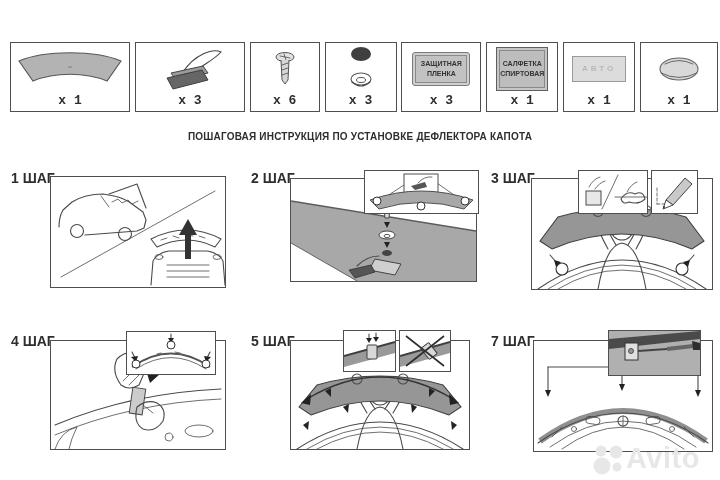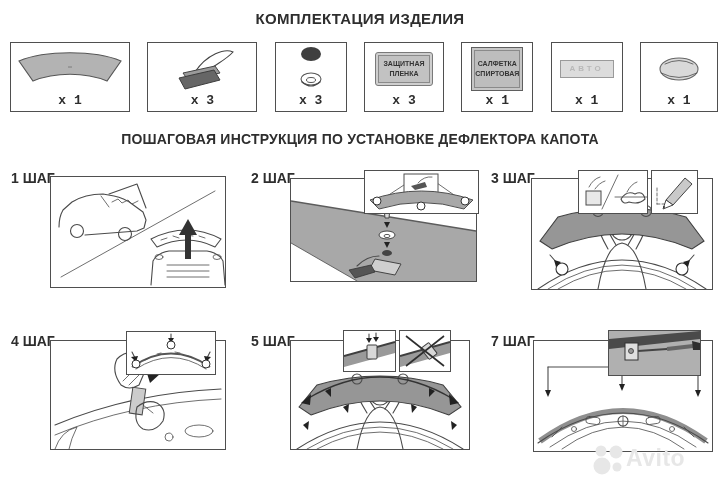--- a/index.html
+++ b/index.html
@@ -1,58 +1,57 @@
 <!DOCTYPE html>
 <html><head>
 <meta charset="utf-8">
 <style>
   html,body{margin:0;padding:0;background:#fff;}
   #page{position:relative;width:720px;height:480px;background:#ffffff;overflow:hidden;
         font-family:"Liberation Sans",sans-serif;color:#2e2e2e;}
   .title{position:absolute;left:0;top:10px;width:720px;text-align:center;
          font-size:15px;font-weight:bold;letter-spacing:.3px;}
   .subtitle{position:absolute;left:0;top:131px;width:720px;text-align:center;
-         font-size:14px;font-weight:bold;letter-spacing:.2px;}
+         font-size:10px;font-weight:bold;letter-spacing:.2px;}
   
   .kit{position:absolute;left:10px;top:42px;width:708px;height:70px;
        display:flex;justify-content:space-between;}
   .kit-box{border:1px solid #4f4f4f;background:#fff;display:flex;flex-direction:column;
            align-items:center;justify-content:flex-end;box-sizing:border-box;}
   .kit-icon{flex:1;display:flex;align-items:center;justify-content:center;width:100%;}
   .qty{font-size:13px;font-weight:bold;line-height:1;padding-bottom:4px;font-family:Liberation Mono, monospace;}
   .w120{width:120px}.w110{width:110px}.w70{width:70px}.w72{width:72px}.w80{width:80px}.w78{width:78px}
   .film-outer{width:58px;height:34px;border:1px solid #7a7a7a;border-radius:3px;background:#cfcfcf;
               display:flex;align-items:center;justify-content:center;box-sizing:border-box;}
   .film-inner{width:50px;height:26px;background:#c2c2c2;border:1px solid #8a8a8a;
               display:flex;flex-direction:column;align-items:center;justify-content:center;}
   .tiny-label{font-size:7px;font-weight:bold;line-height:1.3;color:#333;white-space:nowrap;}
   .wipe-outer{width:52px;height:44px;border:1px solid #5f5f5f;background:#c6c6c6;
               display:flex;align-items:center;justify-content:center;box-sizing:border-box;}
   .wipe-inner{width:44px;height:36px;background:#bdbdbd;border:1px solid #8a8a8a;
               display:flex;flex-direction:column;align-items:center;justify-content:center;}
-  .emblem-strip{width:54px;height:18px;background:#dcdcdc;border:1px solid #9a9a9a;
+  .emblem-strip{width:54px;height:26px;background:#dcdcdc;border:1px solid #9a9a9a;
               display:flex;align-items:center;justify-content:center;box-sizing:border-box;}
   .emblem-text{font-size:8px;font-weight:bold;letter-spacing:3px;color:#b8b8b8;line-height:1;}
   
   .step-label{position:absolute;font-size:14px;font-weight:bold;white-space:nowrap;}
   .step-box{position:absolute;border:1px solid #4f4f4f;background:#fff;box-sizing:border-box;z-index:1;}
   .inset{position:absolute;border:1px solid #4f4f4f;background:#fff;box-sizing:border-box;z-index:2;}
   svg{display:block;}
   .ln{stroke:#4a4a4a;fill:none;stroke-width:1.1;stroke-linecap:round;stroke-linejoin:round;}
   .thin{stroke-width:.8;}
   
   .watermark{position:absolute;left:592px;top:441px;display:flex;align-items:center;z-index:6;}
-  .wm-text{font-size:23px;font-weight:bold;color:#e7e7e7;letter-spacing:.5px;line-height:34px;}
+  .wm-text{font-size:29px;font-weight:bold;color:#e7e7e7;letter-spacing:.5px;line-height:34px;}
 </style>
 </head>
 <body>
 
 <div id="page">
 
-  <div class="title">КОМПЛЕКТАЦИЯ ИЗДЕЛИЯ</div>
 
   <div class="kit">
 
     <div class="kit-box w120">
       <div class="kit-icon">
         <svg width="110" height="44" viewBox="0 0 110 44">
           <path d="M4,14 C30,3 80,3 106,14 L92,34 C70,25 40,25 18,34 Z" fill="#b3b3b3" stroke="#555" stroke-width="1.1"></path>
           <line x1="53" y1="20" x2="57" y2="20" stroke="#7c7c7c" stroke-width="1"></line>
         </svg>
       </div>
@@ -63,20 +62,34 @@
       <div class="kit-icon">
         <svg width="70" height="50" viewBox="0 0 70 50">
           <path d="M28,28 C40,10 58,4 66,8 C58,17 46,21 38,30 Z" fill="#fff" stroke="#444" stroke-width="1.1"></path>
           <polygon points="16,29 48,22 53,29 21,36" fill="#9a9a9a" stroke="#444" stroke-width="1"></polygon>
           <polygon points="12,34 47,26 53,36 18,45" fill="#666" stroke="#3d3d3d" stroke-width="1"></polygon>
         </svg>
       </div>
       <div class="qty">x 3</div>
     </div>
 
+    <div class="kit-box w70">
+      <div class="kit-icon">
+        <svg width="40" height="46" viewBox="0 0 40 46">
+          <ellipse cx="20" cy="11" rx="9" ry="4.5" fill="#e2e2e2" stroke="#555" stroke-width="1"></ellipse>
+          <line x1="15" y1="10" x2="25" y2="12" class="ln thin"></line>
+          <line x1="19" y1="8" x2="21" y2="14" class="ln thin"></line>
+          <path d="M16,14 L17,34 L20,38 L23,34 L24,14" fill="#d6d6d6" stroke="#555" stroke-width="1"></path>
+          <line x1="17" y1="19" x2="23" y2="17" class="ln thin"></line>
+          <line x1="17" y1="24" x2="23" y2="22" class="ln thin"></line>
+          <line x1="17" y1="29" x2="23" y2="27" class="ln thin"></line>
+        </svg>
+      </div>
+      <div class="qty">x 6</div>
+    </div>
 
     <div class="kit-box w72">
       <div class="kit-icon">
         <svg width="40" height="52" viewBox="0 0 40 52">
           <ellipse cx="20" cy="12" rx="10" ry="7" fill="#3f3f3f"></ellipse>
           <ellipse cx="20" cy="37" rx="10" ry="6" fill="#fff" stroke="#555" stroke-width="1.1"></ellipse>
           <ellipse cx="20" cy="38" rx="4.5" ry="2.5" fill="#fff" stroke="#555" stroke-width="1"></ellipse>
           <path d="M11,40 Q20,48 29,40" class="ln"></path>
         </svg>
       </div>

